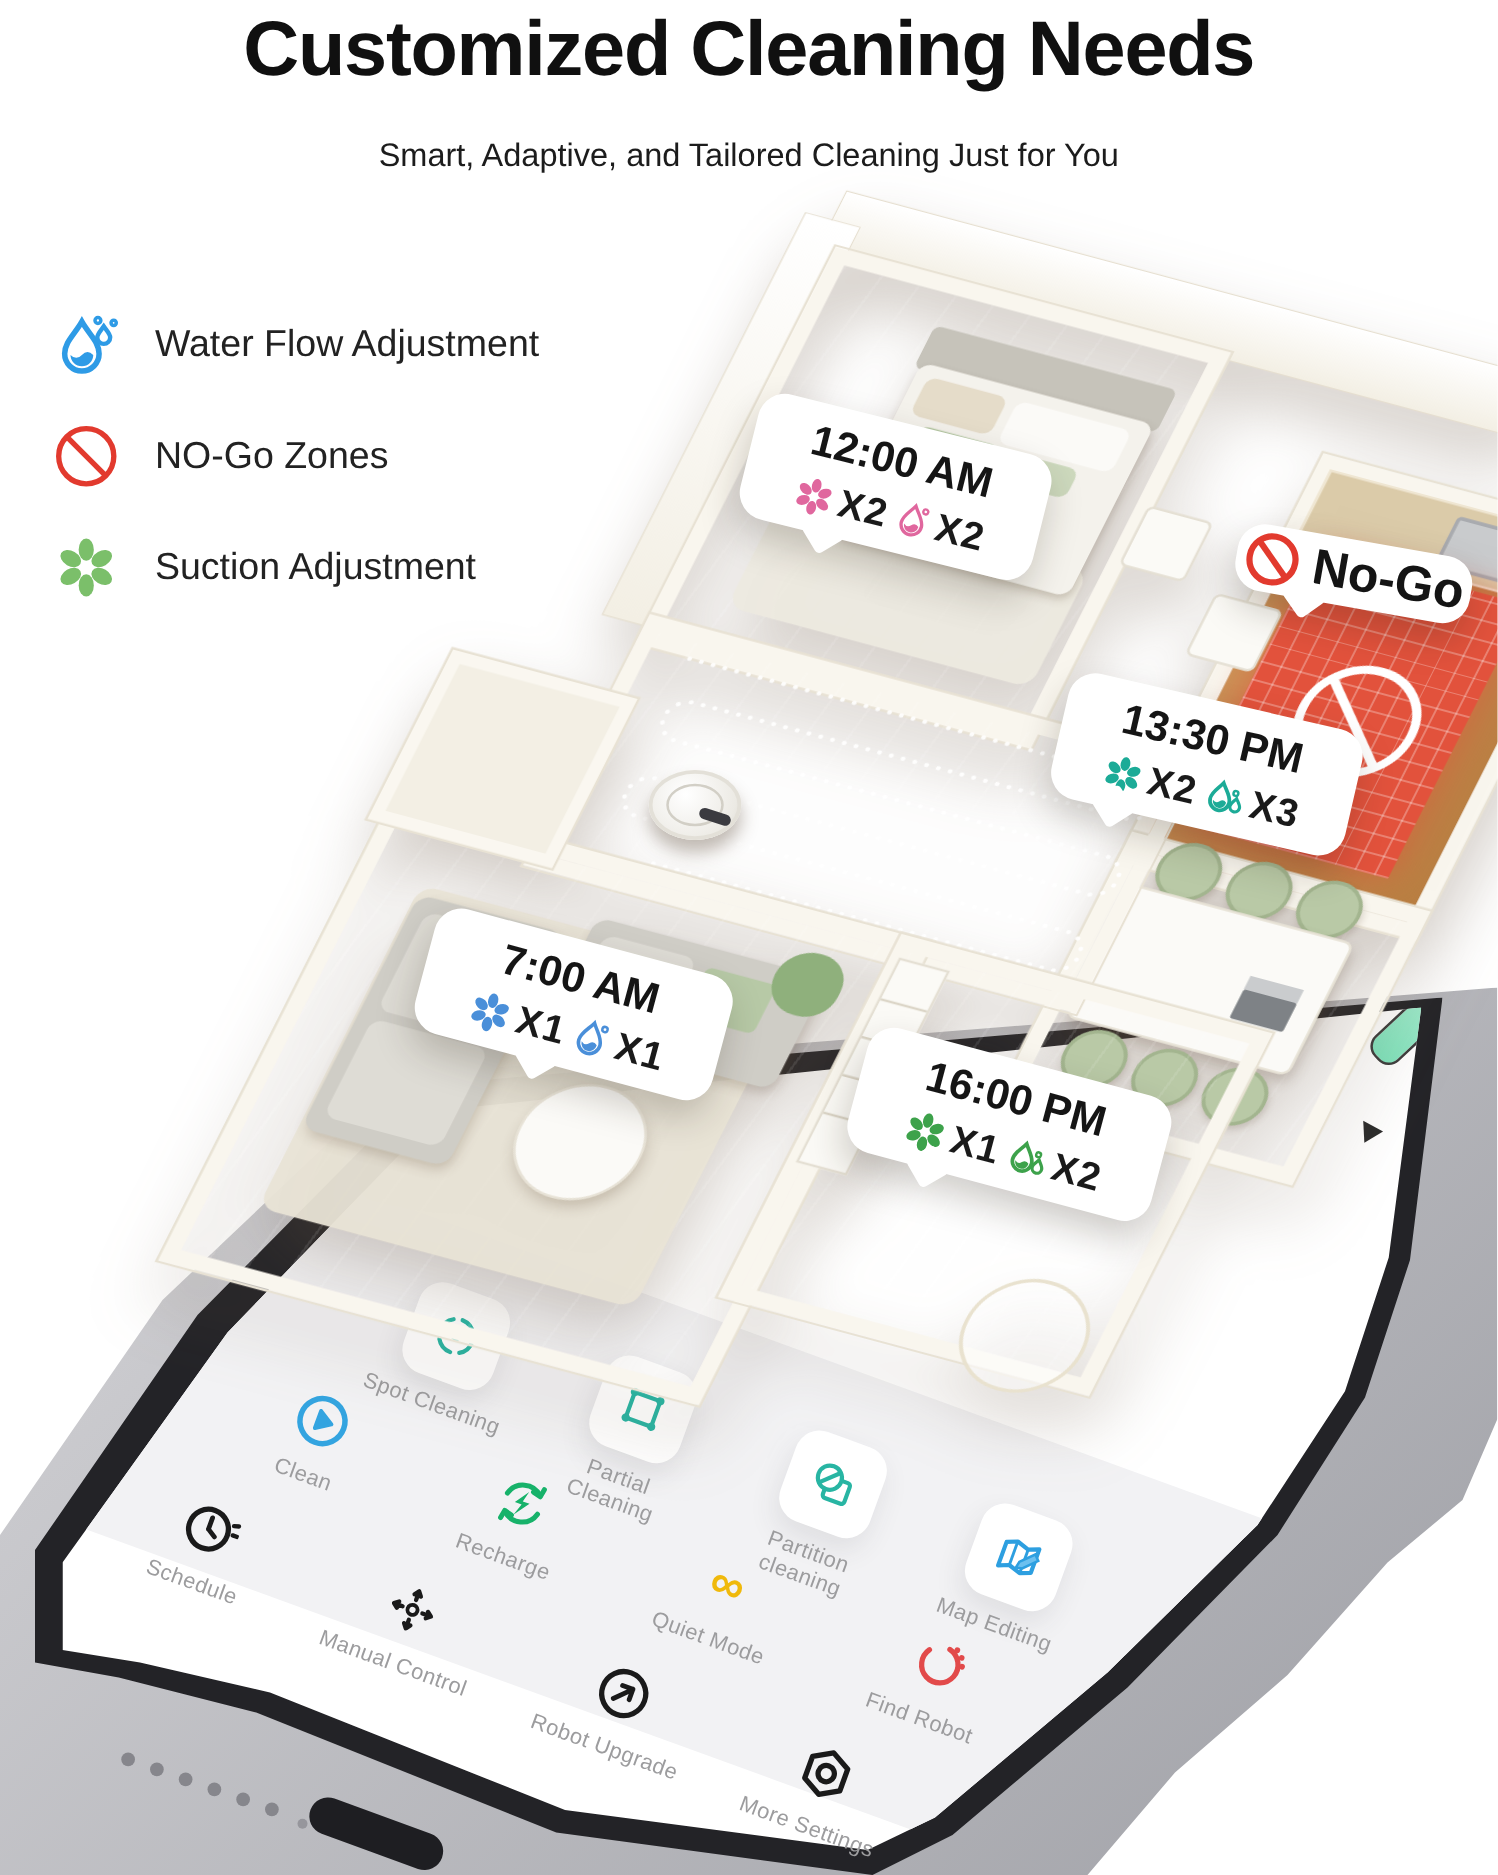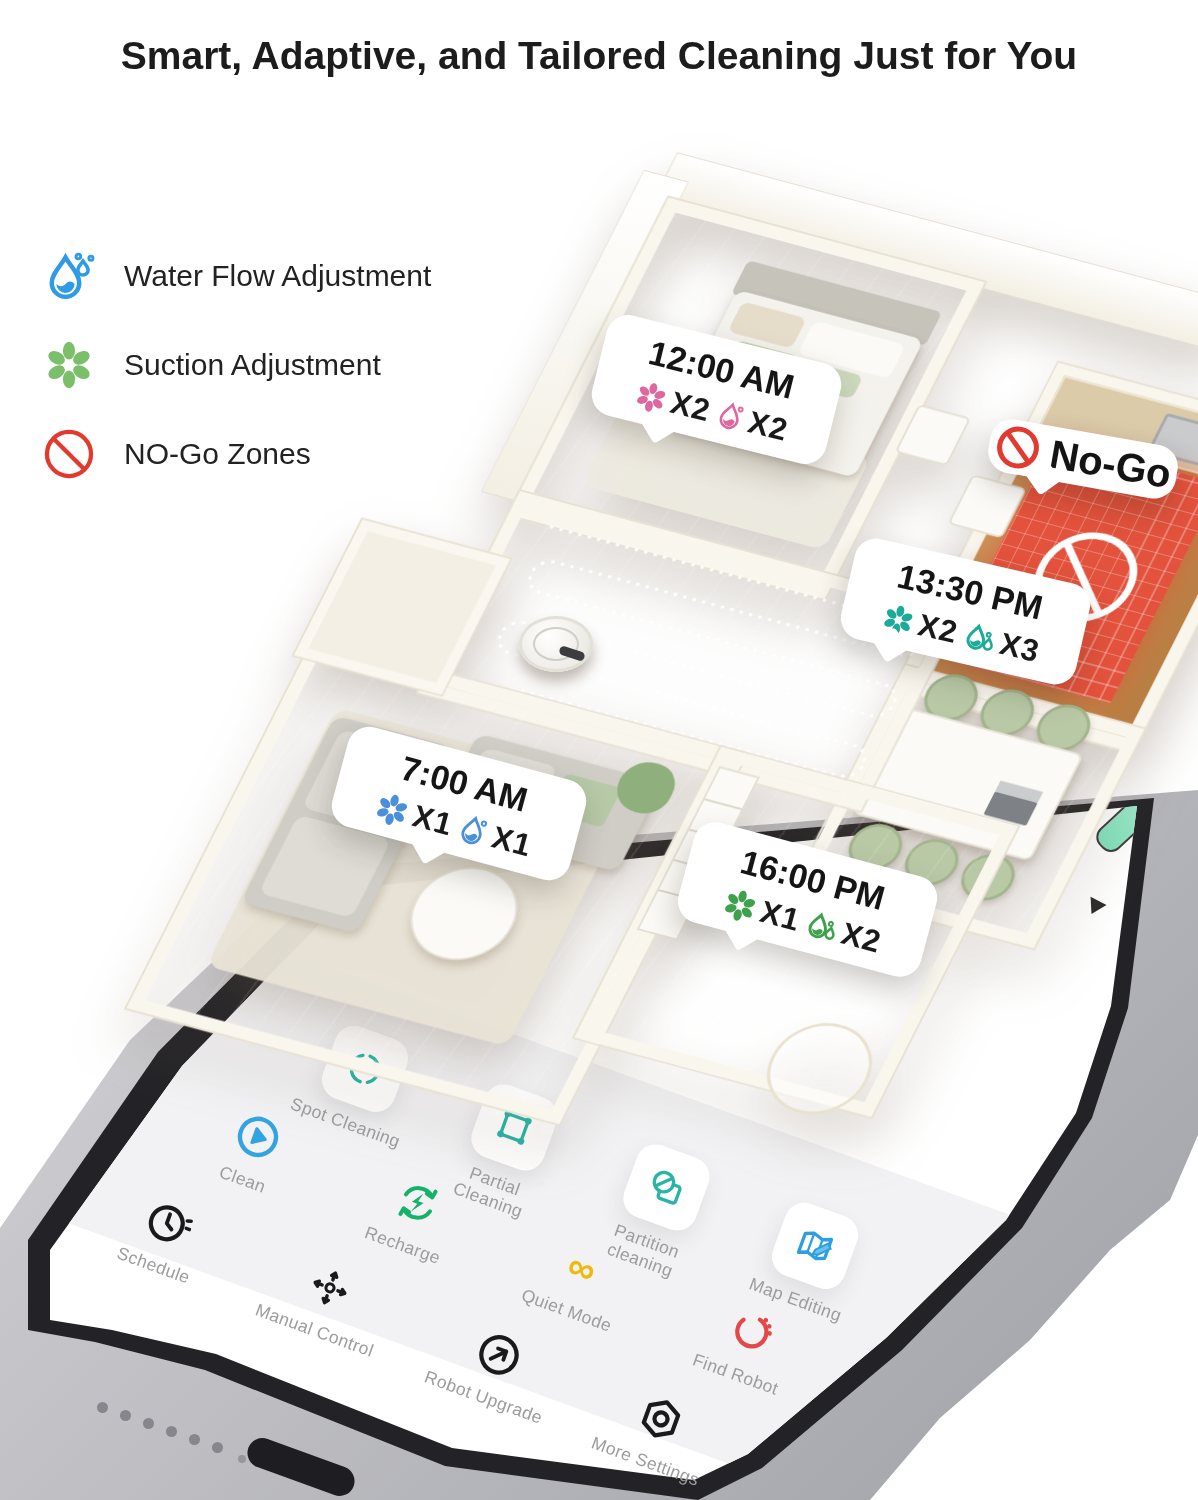--- a/index.html
+++ b/index.html
@@ -2,21 +2,21 @@
 <html><head>
 <meta charset="utf-8">
 <style>
   html,body{margin:0;padding:0;}
   body{width:1198px;height:1500px;position:relative;overflow:hidden;background:#ffffff;
        font-family:"Liberation Sans",sans-serif;color:#161616;}
 
   
   .hdr{position:absolute;left:0;top:0;width:100%;text-align:center;z-index:6;}
   .hdr h1{margin:4px 0 0;font-size:62px;font-weight:700;letter-spacing:-1px;color:#101010;}
-  .hdr h2{margin:34px 0 0;font-size:39px;font-weight:700;color:#1c1c1c;}
+  .hdr h2{margin:34px 0 0;font-size:26px;font-weight:400;color:#1c1c1c;}
 
   
   .legend{position:absolute;left:40px;top:246px;z-index:6;}
   .lg-item{display:flex;align-items:center;height:60px;margin-bottom:29px;}
   .lg-ic{width:58px;height:58px;display:flex;align-items:center;justify-content:center;flex:0 0 58px;}
   .lg-lb{font-size:30px;color:#222;margin-left:26px;white-space:nowrap;}
 
   
   .ph-silver{position:absolute;inset:0;z-index:1;background:linear-gradient(135deg,#f2f2f4,#c9c9cd 45%,#9fa0a6);
     clip-path:polygon(320px 860px,130px 1040px,0 1228px,0 1500px,870px 1500px,940px 1418px,1030px 1340px,1110px 1250px,1170px 1200px,1198px 1135px,1198px 790px);}
@@ -430,56 +430,57 @@
       <path d="M6.4 14 q1.8 1.8 3.6 0 t3.6 0 a3.6 3.6 0 0 1 -7.2 0z" fill="currentColor"></path>
       <path d="M18.6 10.6 c-1.2 1.8-2.6 3-2.6 4.6 a2.6 2.6 0 0 0 5.2 0 c0-1.6-1.4-2.8-2.6-4.6z" fill="none" stroke="currentColor" stroke-width="1.7"></path>
       <circle cx="17.6" cy="8" r="1.3" fill="none" stroke="currentColor" stroke-width="1.3"></circle>
     </svg>
     <span class="co-x">X2</span>
   </div>
   <div class="tail" style="left:58px"></div>
 </div>
 
 <div class="hdr">
+  <h1>Customized Cleaning Needs</h1>
   <h2>Smart, Adaptive, and Tailored Cleaning Just for You</h2>
 </div>
 
 <div class="legend">
   <div class="lg-item">
     <div class="lg-ic">
       <svg width="56" height="56" viewBox="0 0 24 24">
         <path d="M10.5 4 C8 8.4 4.6 11 4.6 15 a5.9 5.9 0 0 0 11.8 0 C16.4 11 13 8.4 10.5 4z" fill="none" stroke="#2e9be6" stroke-width="1.9"></path>
         <path d="M6.6 15.4 q2 2 3.9 0 t3.9 0 a3.9 3.9 0 0 1 -7.8 0z" fill="#2e9be6"></path>
         <path d="M18 5.6 c-1 1.5-2.2 2.5-2.2 3.8 a2.2 2.2 0 0 0 4.4 0 c0-1.3-1.2-2.3-2.2-3.8z" fill="none" stroke="#2e9be6" stroke-width="1.5"></path>
         <circle cx="16" cy="3.6" r="1" fill="none" stroke="#2e9be6" stroke-width="1.2"></circle>
         <circle cx="21.4" cy="4.4" r="0.9" fill="none" stroke="#2e9be6" stroke-width="1.2"></circle>
       </svg>
     </div>
     <div class="lg-lb">Water Flow Adjustment</div>
+  </div>
+
+  <div class="lg-item">
+    <div class="lg-ic">
+      <svg width="54" height="54" viewBox="0 0 24 24">
+        <circle cx="12" cy="12" r="9.8" fill="none" stroke="#e23a2e" stroke-width="1.9"></circle>
+        <line x1="5.3" y1="5.3" x2="18.7" y2="18.7" stroke="#e23a2e" stroke-width="1.9"></line>
+      </svg>
+    </div>
+    <div class="lg-lb">NO-Go Zones</div>
   </div>
 
   <div class="lg-item">
     <div class="lg-ic">
       <svg width="52" height="52" viewBox="0 0 24 24">
         <g fill="#7bbf6a">
           <ellipse cx="12" cy="5.4" rx="2.8" ry="4.1"></ellipse>
             <ellipse cx="12" cy="5.4" rx="2.8" ry="4.1" transform="rotate(60 12 12)"></ellipse>
           <ellipse cx="12" cy="5.4" rx="2.8" ry="4.1" transform="rotate(120 12 12)"></ellipse>
             <ellipse cx="12" cy="5.4" rx="2.8" ry="4.1" transform="rotate(180 12 12)"></ellipse>
           <ellipse cx="12" cy="5.4" rx="2.8" ry="4.1" transform="rotate(240 12 12)"></ellipse>
             <ellipse cx="12" cy="5.4" rx="2.8" ry="4.1" transform="rotate(300 12 12)"></ellipse>
         </g>
       </svg>
     </div>
     <div class="lg-lb">Suction Adjustment</div>
   </div>
 
-  <div class="lg-item">
-    <div class="lg-ic">
-      <svg width="54" height="54" viewBox="0 0 24 24">
-        <circle cx="12" cy="12" r="9.8" fill="none" stroke="#e23a2e" stroke-width="1.9"></circle>
-        <line x1="5.3" y1="5.3" x2="18.7" y2="18.7" stroke="#e23a2e" stroke-width="1.9"></line>
-      </svg>
-    </div>
-    <div class="lg-lb">NO-Go Zones</div>
-  </div>
-
 </div>
 
 </body></html>

